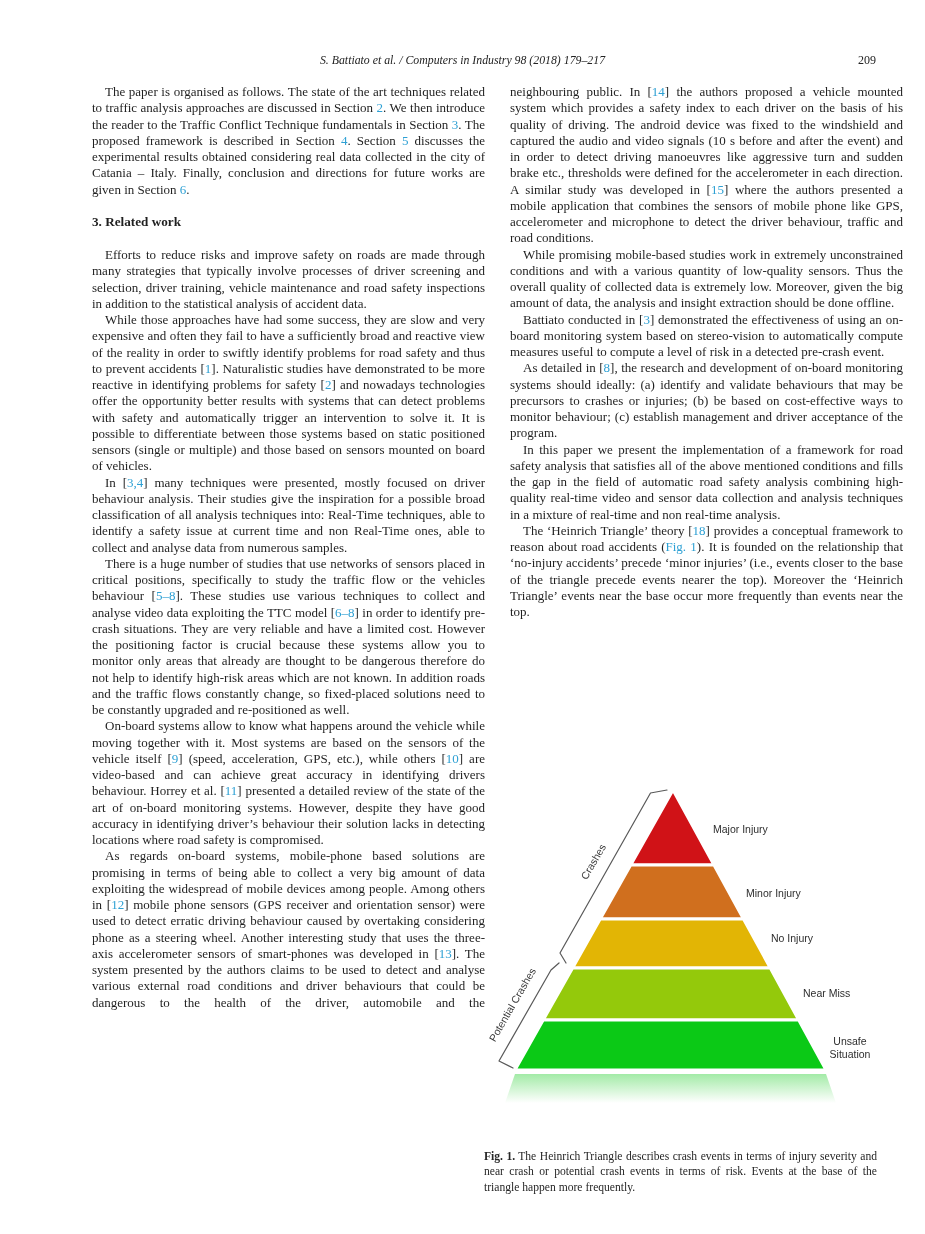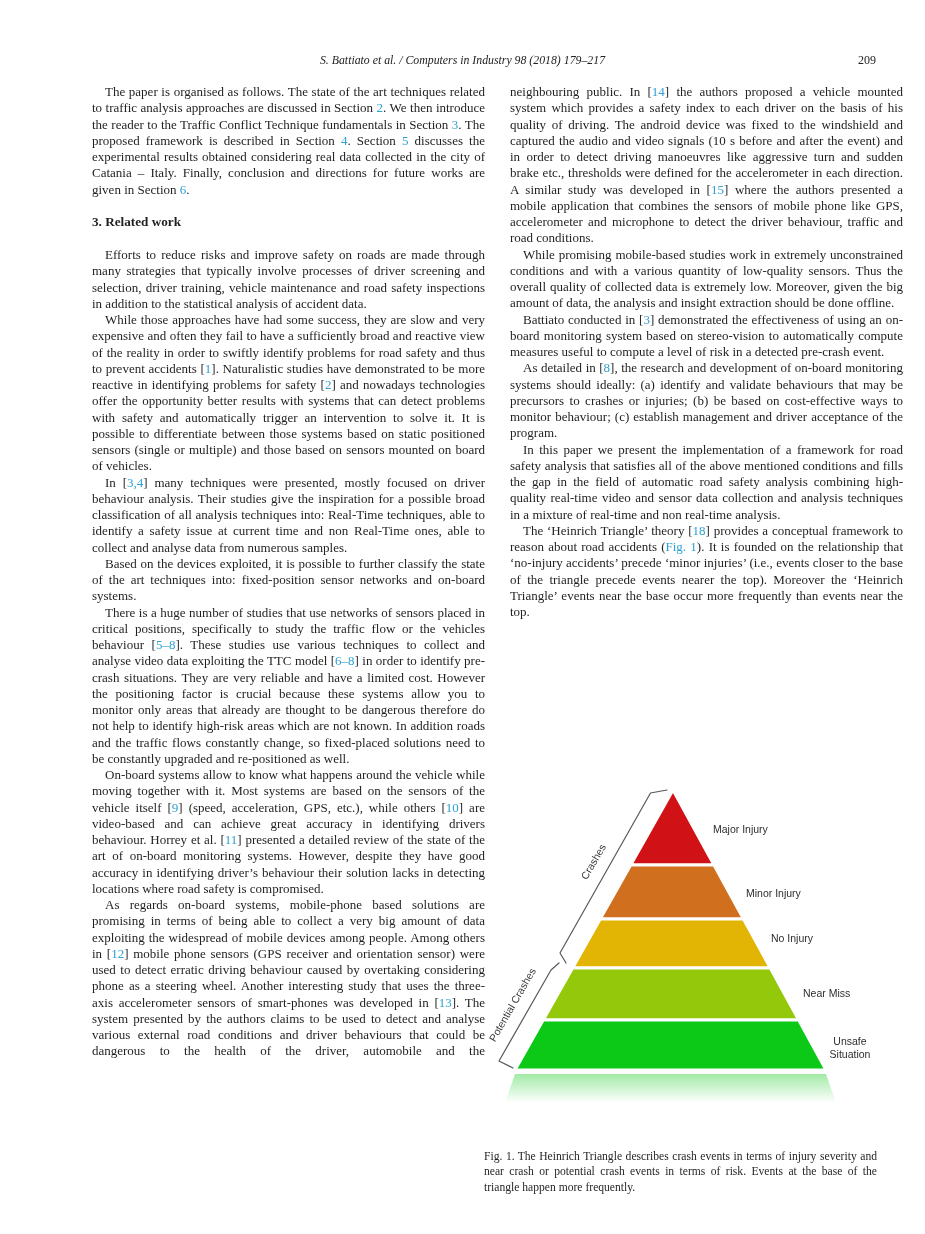--- a/index.html
+++ b/index.html
@@ -17,38 +17,37 @@
   .col p.noindent{text-indent:0;}
   .col p.contjust{text-align-last:justify;}
   .col h2{font-size:13.2px;font-weight:bold;margin:16px 0 17px 0;text-align:left;}
   .cite{color:var(--cite-color,#2da0d4);}
   .figure{position:absolute;left:483px;top:757px;width:400px;}
   .figure svg{display:block;}
   .fig-label{font-family:"Liberation Sans",sans-serif;font-size:10.5px;fill:#2e2e2e;}
   .fig-bracket-label{font-family:"Liberation Sans",sans-serif;font-size:10.5px;fill:#3a3a3a;}
   .caption{position:absolute;left:484px;top:1149px;width:393px;font-size:11.6px;
         line-height:15.3px;text-align:justify;color:#262626;}
-  .cap-label{font-weight:normal;}
+  .cap-label{font-weight:bold;}
   .cap-text{margin-left:3px;}
 </style>
 </head>
 <body>
 
 <div class="page">
 
   <div class="running-head">S. Battiato et al. / Computers in Industry 98 (2018) 179–217</div>
   <div class="page-number">209</div>
 
   <div class="col col-left">
     <p><span>The paper is organised as follows. The state of the art techniques related to traffic analysis approaches are discussed in Section </span><span class="cite">2</span><span>. We then introduce the reader to the Traffic Conflict Technique fundamentals in Section </span><span class="cite">3</span><span>. The proposed framework is described in Section </span><span class="cite">4</span><span>. Section </span><span class="cite">5</span><span> discusses the experimental results obtained considering real data collected in the city of Catania – Italy. Finally, conclusion and directions for future works are given in Section </span><span class="cite">6</span><span>.</span></p>
     <h2>3. Related work</h2>
     <p><span>Efforts to reduce risks and improve safety on roads are made through many strategies that typically involve processes of driver screening and selection, driver training, vehicle maintenance and road safety inspections in addition to the statistical analysis of accident data.</span></p>
     <p><span>While those approaches have had some success, they are slow and very expensive and often they fail to have a sufficiently broad and reactive view of the reality in order to swiftly identify problems for road safety and thus to prevent accidents [</span><span class="cite">1</span><span>]. Naturalistic studies have demonstrated to be more reactive in identifying problems for safety [</span><span class="cite">2</span><span>] and nowadays technologies offer the opportunity better results with systems that can detect problems with safety and automatically trigger an intervention to solve it. It is possible to differentiate between those systems based on static positioned sensors (single or multiple) and those based on sensors mounted on board of vehicles.</span></p>
     <p><span>In [</span><span class="cite">3,4</span><span>] many techniques were presented, mostly focused on driver behaviour analysis. Their studies give the inspiration for a possible broad classification of all analysis techniques into: Real-Time techniques, able to identify a safety issue at current time and non Real-Time ones, able to collect and analyse data from numerous samples.</span></p>
-    <p><span>Based on the devices exploited, it is possible to further classify the state of the art techniques into: fixed-position sensor networks and on-board systems.</span></p>
     <p><span>There is a huge number of studies that use networks of sensors placed in critical positions, specifically to study the traffic flow or the vehicles behaviour [</span><span class="cite">5–8</span><span>]. These studies use various techniques to collect and analyse video data exploiting the TTC model [</span><span class="cite">6–8</span><span>] in order to identify pre-crash situations. They are very reliable and have a limited cost. However the positioning factor is crucial because these systems allow you to monitor only areas that already are thought to be dangerous therefore do not help to identify high-risk areas which are not known. In addition roads and the traffic flows constantly change, so fixed-placed solutions need to be constantly upgraded and re-positioned as well.</span></p>
     <p><span>On-board systems allow to know what happens around the vehicle while moving together with it. Most systems are based on the sensors of the vehicle itself [</span><span class="cite">9</span><span>] (speed, acceleration, GPS, etc.), while others [</span><span class="cite">10</span><span>] are video-based and can achieve great accuracy in identifying drivers behaviour. Horrey et al. [</span><span class="cite">11</span><span>] presented a detailed review of the state of the art of on-board monitoring systems. However, despite they have good accuracy in identifying driver’s behaviour their solution lacks in detecting locations where road safety is compromised.</span></p>
     <p class="contjust"><span>As regards on-board systems, mobile-phone based solutions are promising in terms of being able to collect a very big amount of data exploiting the widespread of mobile devices among people. Among others in [</span><span class="cite">12</span><span>] mobile phone sensors (GPS receiver and orientation sensor) were used to detect erratic driving behaviour caused by overtaking considering phone as a steering wheel. Another interesting study that uses the three-axis accelerometer sensors of smart-phones was developed in [</span><span class="cite">13</span><span>]. The system presented by the authors claims to be used to detect and analyse various external road conditions and driver behaviours that could be dangerous to the health of the driver, automobile and the</span></p>
   </div>
 
   <div class="col col-right">
     <p class="noindent"><span>neighbouring public. In [</span><span class="cite">14</span><span>] the authors proposed a vehicle mounted system which provides a safety index to each driver on the basis of his quality of driving. The android device was fixed to the windshield and captured the audio and video signals (10 s before and after the event) and in order to detect driving manoeuvres like aggressive turn and sudden brake etc., thresholds were defined for the accelerometer in each direction. A similar study was developed in [</span><span class="cite">15</span><span>] where the authors presented a mobile application that combines the sensors of mobile phone like GPS, accelerometer and microphone to detect the driver behaviour, traffic and road conditions.</span></p>
     <p><span>While promising mobile-based studies work in extremely unconstrained conditions and with a various quantity of low-quality sensors. Thus the overall quality of collected data is extremely low. Moreover, given the big amount of data, the analysis and insight extraction should be done offline.</span></p>
     <p><span>Battiato conducted in [</span><span class="cite">3</span><span>] demonstrated the effectiveness of using an on-board monitoring system based on stereo-vision to automatically compute measures useful to compute a level of risk in a detected pre-crash event.</span></p>
     <p><span>As detailed in [</span><span class="cite">8</span><span>], the research and development of on-board monitoring systems should ideally: (a) identify and validate behaviours that may be precursors to crashes or injuries; (b) be based on cost-effective ways to monitor behaviour; (c) establish management and driver acceptance of the program.</span></p>

